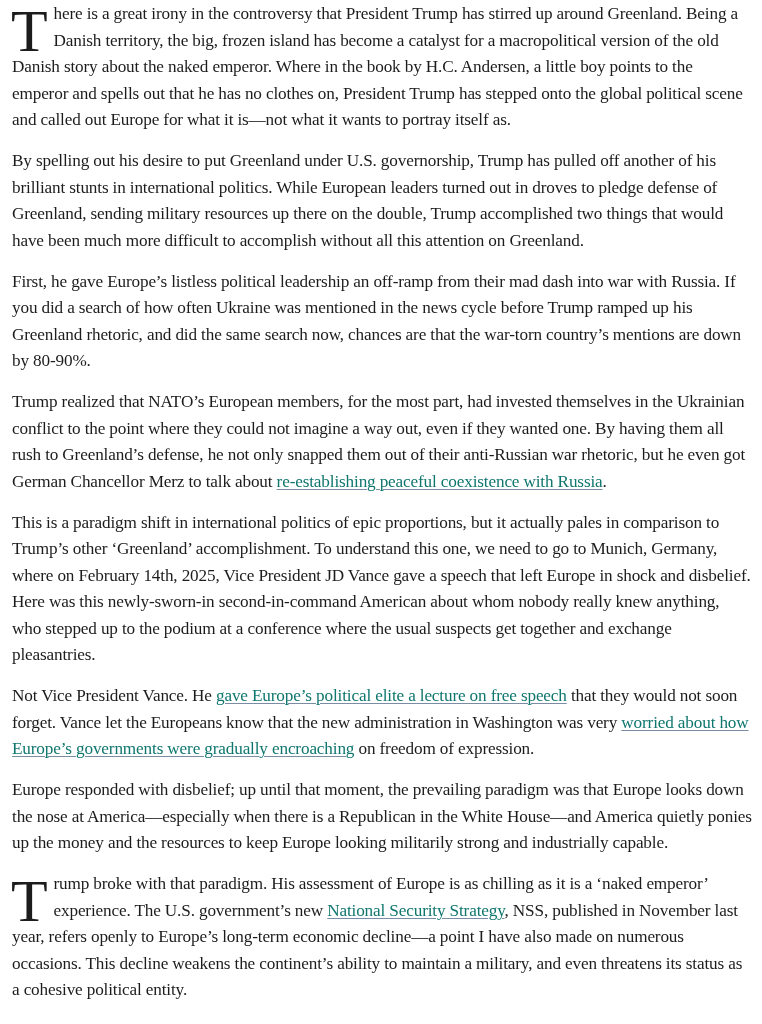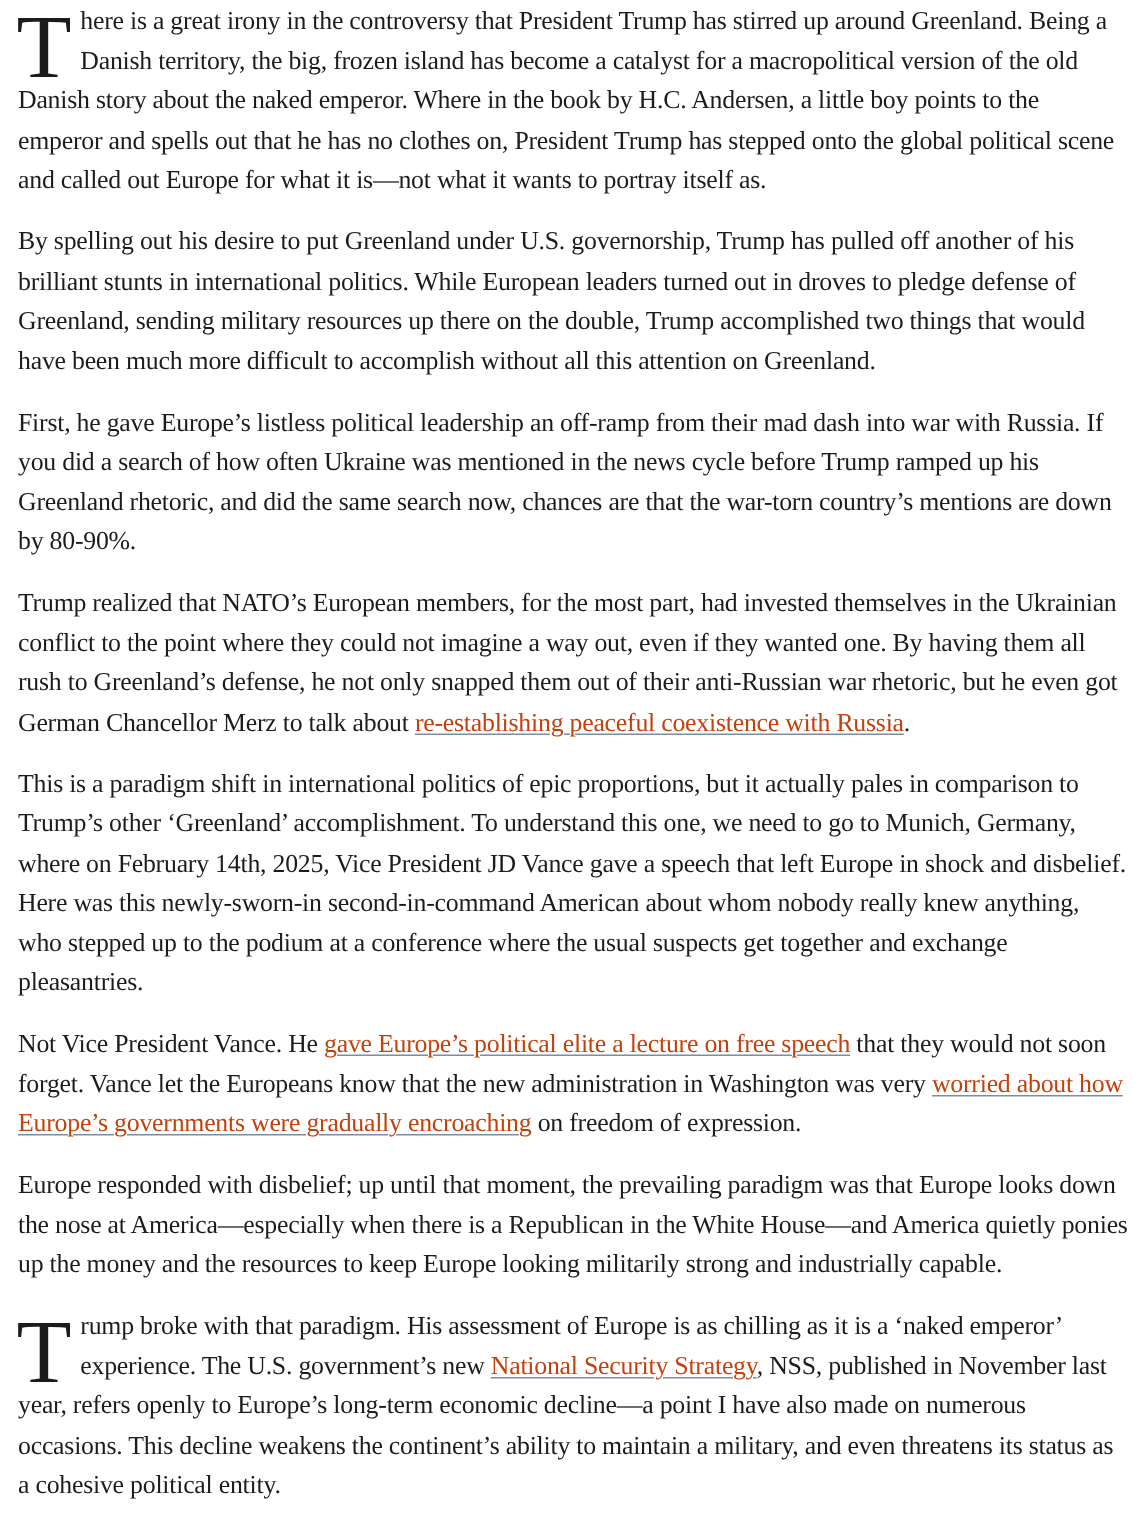--- a/index.html
+++ b/index.html
@@ -28,21 +28,21 @@
       float: left;
       font-family: "Liberation Serif", "DejaVu Serif", serif;
       font-size: 60px;
       line-height: 44px;
       height: 44px;
       margin: 8px 6px 0 -1px;
       padding: 0;
       color: #1c1c1c;
     }
     a.inline-link {
-      color: #c2410c;
+      color: #0f766e;
       text-decoration-color: #7b8da3;
       text-underline-offset: 2px;
       text-decoration-thickness: 1px;
     }
   </style>
 </head>
 <body>
 
 <div class="article">
 

